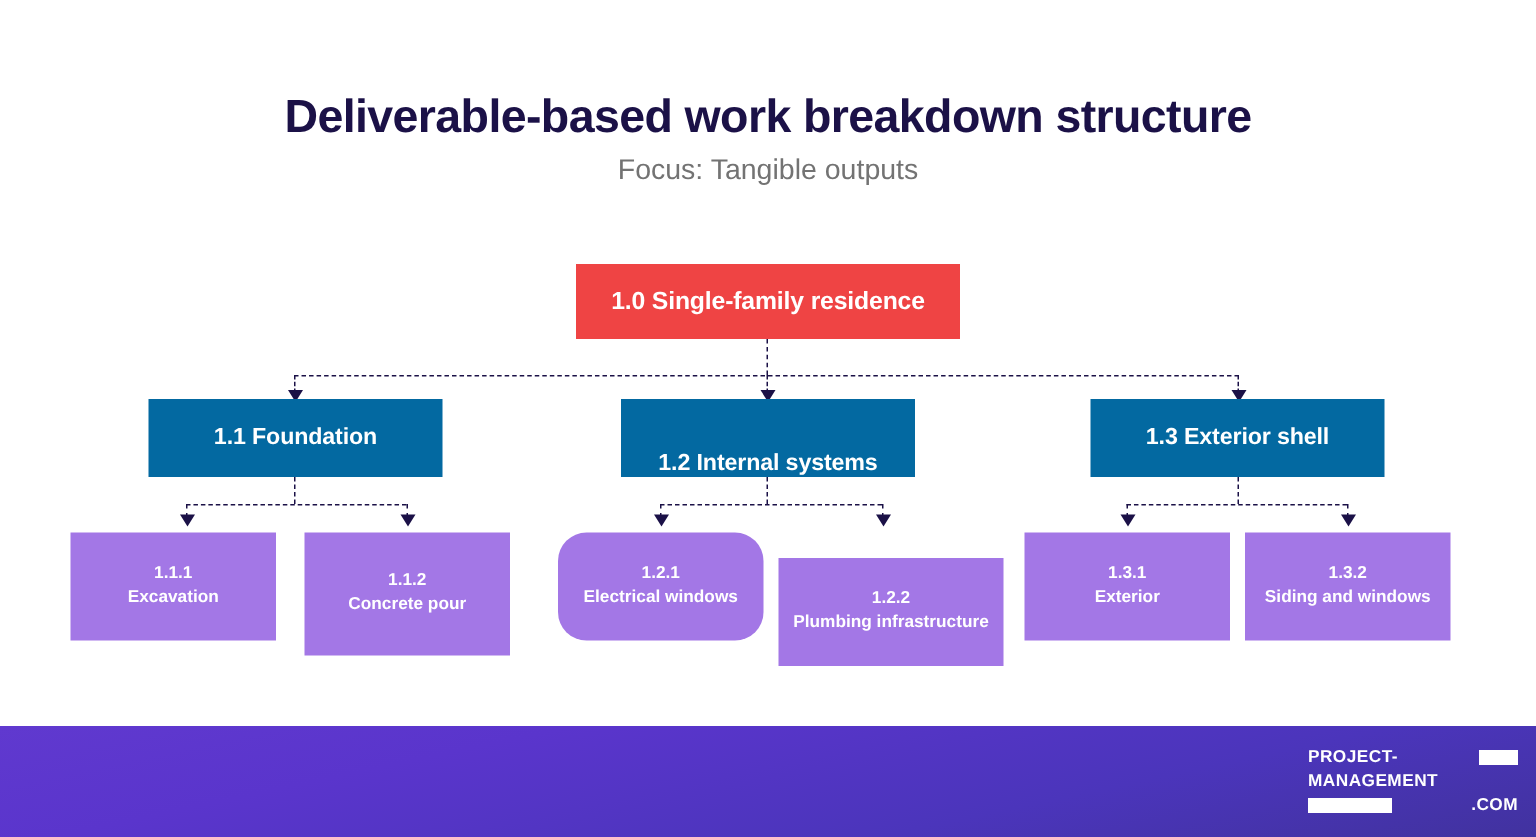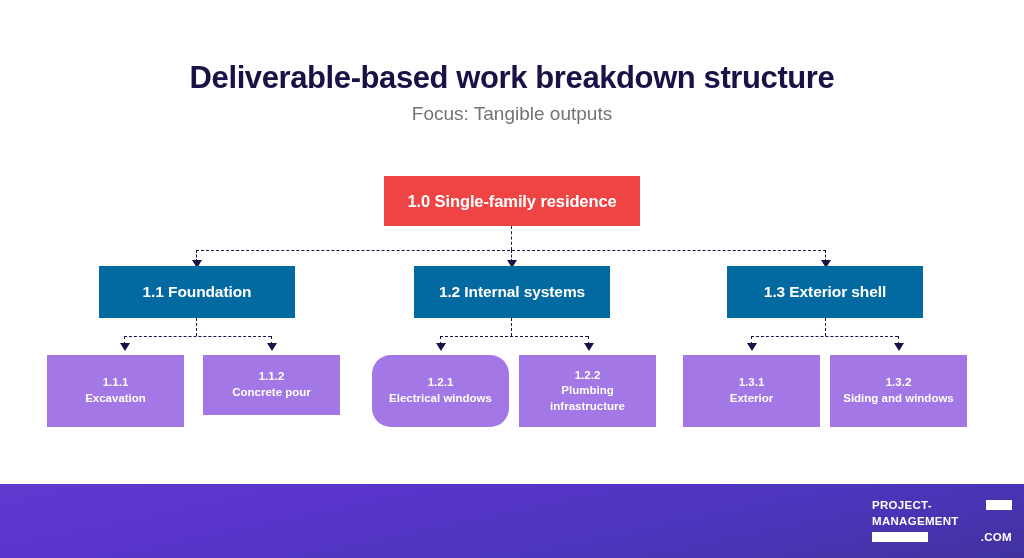--- a/index.html
+++ b/index.html
@@ -182,50 +182,50 @@
   <div class="arrowhead" style="left:894px; top:343px;"></div>
 
   <div class="node node-l1" style="left:384px; top:176px; width:256px; height:50px;">
     <span>1.0 Single-family residence</span>
   </div>
 
   <div class="node node-l2" style="left:99px; top:266px; width:196px; height:52px;">
     <span>1.1 Foundation</span>
   </div>
 
-  <div class="node node-l2" style="left:414px; top:266px; width:196px; height:52px;">
+  <div class="node node-l2" style="left:414px; top:266px; width:196px; height:52px;align-items:flex-end;">
     <span>1.2 Internal systems</span>
   </div>
 
   <div class="node node-l2" style="left:727px; top:266px; width:196px; height:52px;">
     <span>1.3 Exterior shell</span>
   </div>
 
   <div class="node node-l3" style="left:47px; top:355px; width:137px; height:72px;">
     <span class="leaf-inner">
       <span>1.1.1</span><br>
       <span>Excavation</span>
     </span>
   </div>
 
-  <div class="node node-l3" style="left:203px; top:355px; width:137px; height:60px;">
+  <div class="node node-l3" style="left:203px; top:355px; width:137px; height:82px;">
     <span class="leaf-inner">
       <span>1.1.2</span><br>
       <span>Concrete pour</span>
     </span>
   </div>
 
   <div class="node node-l3" style="left:372px; top:355px; width:137px; height:72px;border-radius:19px;">
     <span class="leaf-inner">
       <span>1.2.1</span><br>
       <span>Electrical windows</span>
     </span>
   </div>
 
-  <div class="node node-l3" style="left:519px; top:355px; width:137px; height:72px;">
+  <div class="node node-l3" style="left:519px; top:372px; width:150px; height:72px;">
     <span class="leaf-inner">
       <span>1.2.2</span><br>
       <span>Plumbing infrastructure</span>
     </span>
   </div>
 
   <div class="node node-l3" style="left:683px; top:355px; width:137px; height:72px;">
     <span class="leaf-inner">
       <span>1.3.1</span><br>
       <span>Exterior</span>

